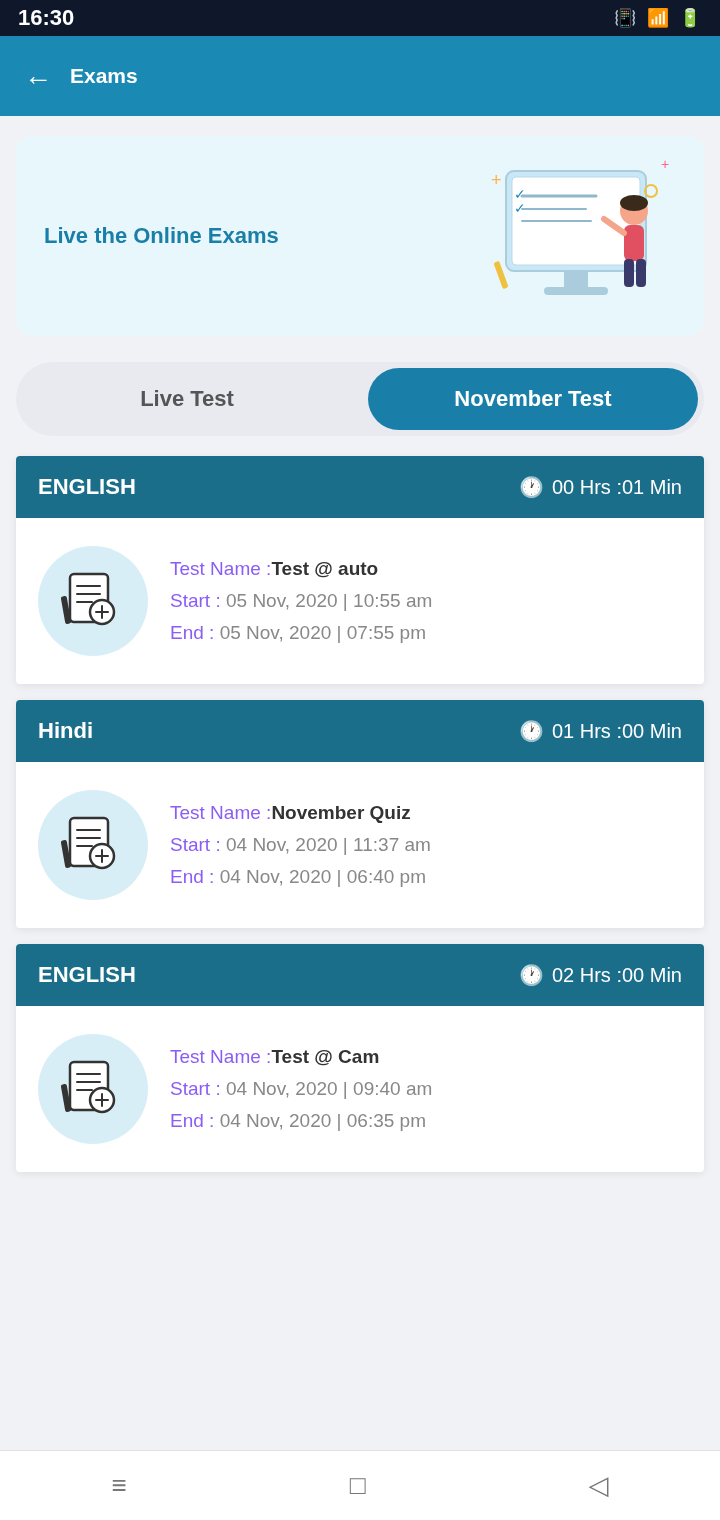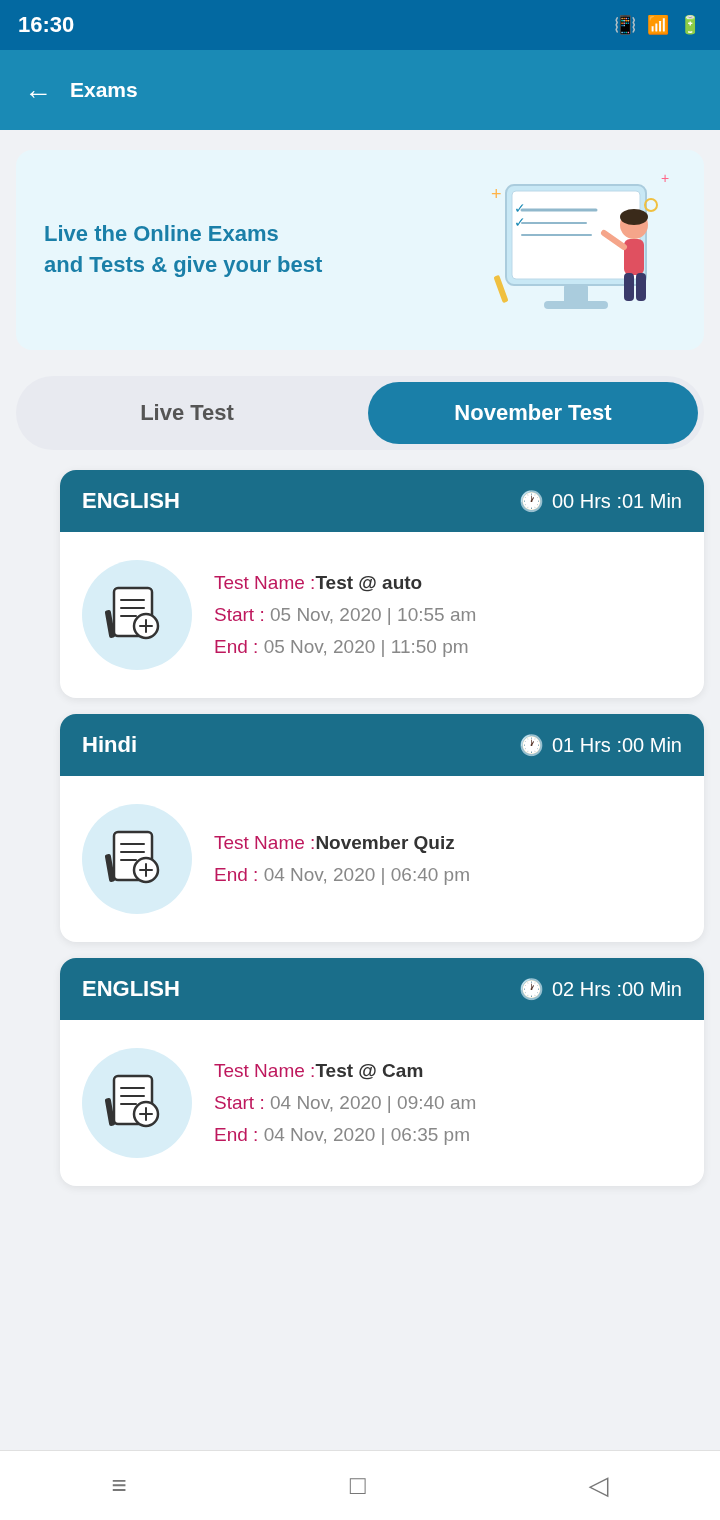--- a/index.html
+++ b/index.html
@@ -8,22 +8,22 @@
       width: 720px;
       min-height: 1520px;
       font-family: 'Segoe UI', Arial, sans-serif;
       background: #f0f2f5;
       display: flex;
       flex-direction: column;
     }
 
     
     .status-bar {
-      background: #0369a1;
-      height: 50px;
+      background: #0f172a;
+      height: 36px;
       display: flex;
       align-items: center;
       justify-content: space-between;
       padding: 0 18px;
       color: white;
     }
     .status-time {
       font-size: 22px;
       font-weight: 600;
     }
@@ -111,24 +111,23 @@
 
     
     .cards-container {
       display: flex;
       flex-direction: column;
       gap: 16px;
       padding: 10px 16px 20px 16px;
     }
     .test-card {
       background: white;
-      border-radius: 16px;
+      border-radius: 4px;
       overflow: hidden;
       box-shadow: 0 2px 8px rgba(0,0,0,0.08);
-      margin-left: 44px;
     }
     .card-header {
       background: #1a6e8a;
       display: flex;
       align-items: center;
       justify-content: space-between;
       padding: 18px 22px;
     }
     .card-subject {
       color: white;
@@ -169,21 +168,21 @@
     }
     .detail-line {
       font-size: 19px;
       color: #888;
     }
     .detail-line span.bold {
       color: #333;
       font-weight: 600;
     }
     .detail-label {
-      color: #be185d;
+      color: #8b5cf6;
     }
 
     
     .bottom-nav {
       margin-top: auto;
       background: white;
       height: 70px;
       display: flex;
       align-items: center;
       justify-content: space-around;
@@ -208,21 +207,20 @@
 </div>
 
 <div class="header">
   <span class="header-back">←</span>
   <span class="header-title">Exams</span>
 </div>
 
 <div class="banner">
   <div class="banner-text">
     <span>Live the Online Exams</span><br>
-    <span>and Tests &amp; give your best</span>
   </div>
   <div class="banner-illustration">
     
     <svg viewBox="0 0 200 170" xmlns="http://www.w3.org/2000/svg">
 
       <rect x="30" y="20" width="140" height="100" rx="8" fill="#c8e8f5" stroke="#aaccdd" stroke-width="2"></rect>
       <rect x="36" y="26" width="128" height="88" rx="4" fill="white" stroke="#bbd8e8" stroke-width="1"></rect>
 
       <line x1="46" y1="45" x2="120" y2="45" stroke="#90b8cc" stroke-width="3" stroke-linecap="round"></line>
       <line x1="46" y1="58" x2="110" y2="58" stroke="#90b8cc" stroke-width="2" stroke-linecap="round"></line>
@@ -284,21 +282,21 @@
         </svg>
       </div>
       <div class="test-details">
         <div class="detail-line">
           <span class="detail-label">Test Name :</span><span class="bold">Test @ auto</span>
         </div>
         <div class="detail-line">
           <span class="detail-label">Start :</span> <span>05 Nov, 2020 | 10:55 am</span>
         </div>
         <div class="detail-line">
-          <span class="detail-label">End :</span> <span>05 Nov, 2020 | 11:50 pm</span>
+          <span class="detail-label">End :</span> <span>05 Nov, 2020 | 07:55 pm</span>
         </div>
       </div>
     </div>
   </div>
 
   <div class="test-card">
     <div class="card-header">
       <span class="card-subject" style="text-transform:none;">Hindi</span>
       <div class="card-duration">
         <span class="clock-icon">🕐</span>
@@ -316,20 +314,23 @@
           <line x1="38" y1="46" x2="50" y2="46" stroke="#333" stroke-width="2" stroke-linecap="round"></line>
           <line x1="44" y1="40" x2="44" y2="52" stroke="#333" stroke-width="2" stroke-linecap="round"></line>
           <rect x="5" y="30" width="6" height="28" rx="2" fill="#333" transform="rotate(-10 8 44)"></rect>
         </svg>
       </div>
       <div class="test-details">
         <div class="detail-line">
           <span class="detail-label">Test Name :</span><span class="bold">November Quiz</span>
         </div>
         <div class="detail-line">
+          <span class="detail-label">Start :</span> <span>04 Nov, 2020 | 11:37 am</span>
+        </div>
+        <div class="detail-line">
           <span class="detail-label">End :</span> <span>04 Nov, 2020 | 06:40 pm</span>
         </div>
       </div>
     </div>
   </div>
 
   <div class="test-card">
     <div class="card-header">
       <span class="card-subject">ENGLISH</span>
       <div class="card-duration">

